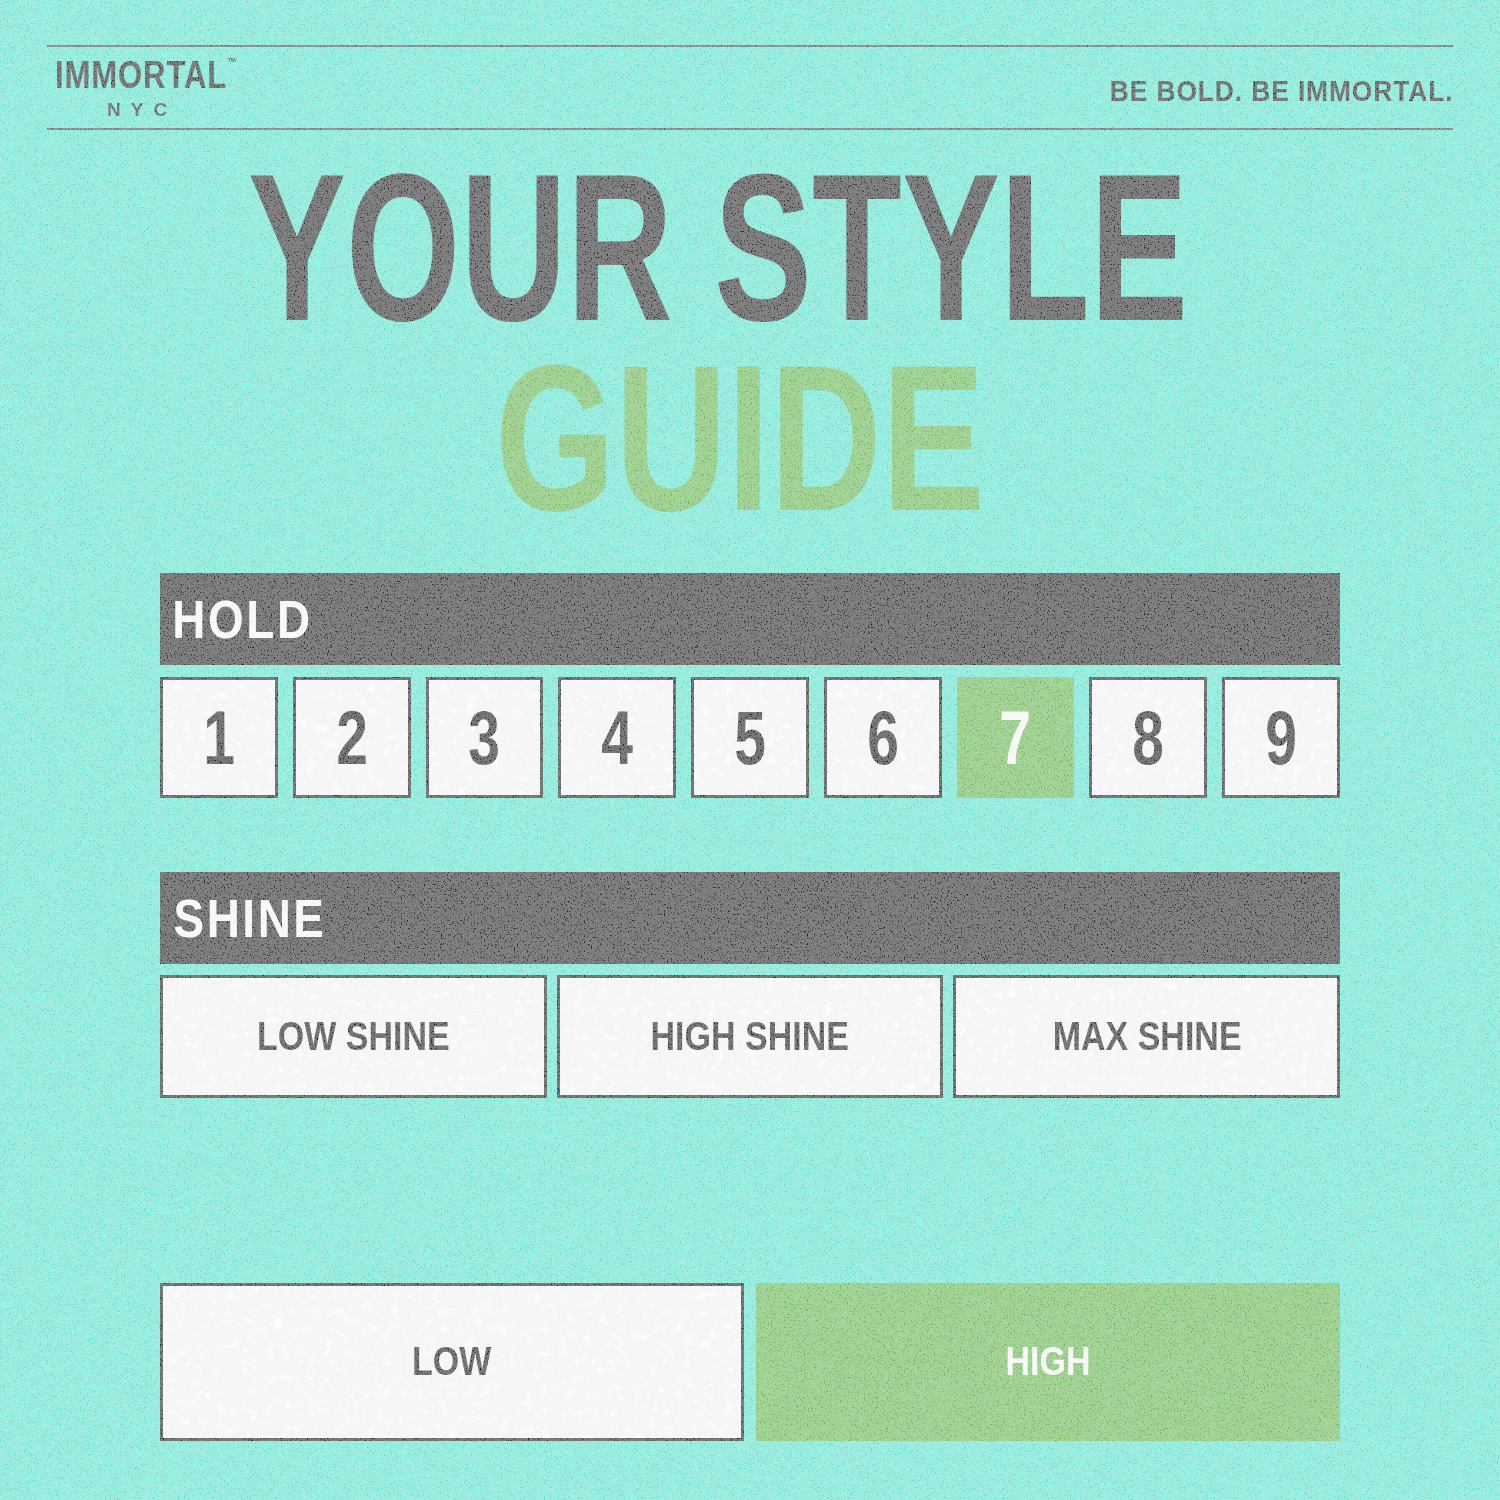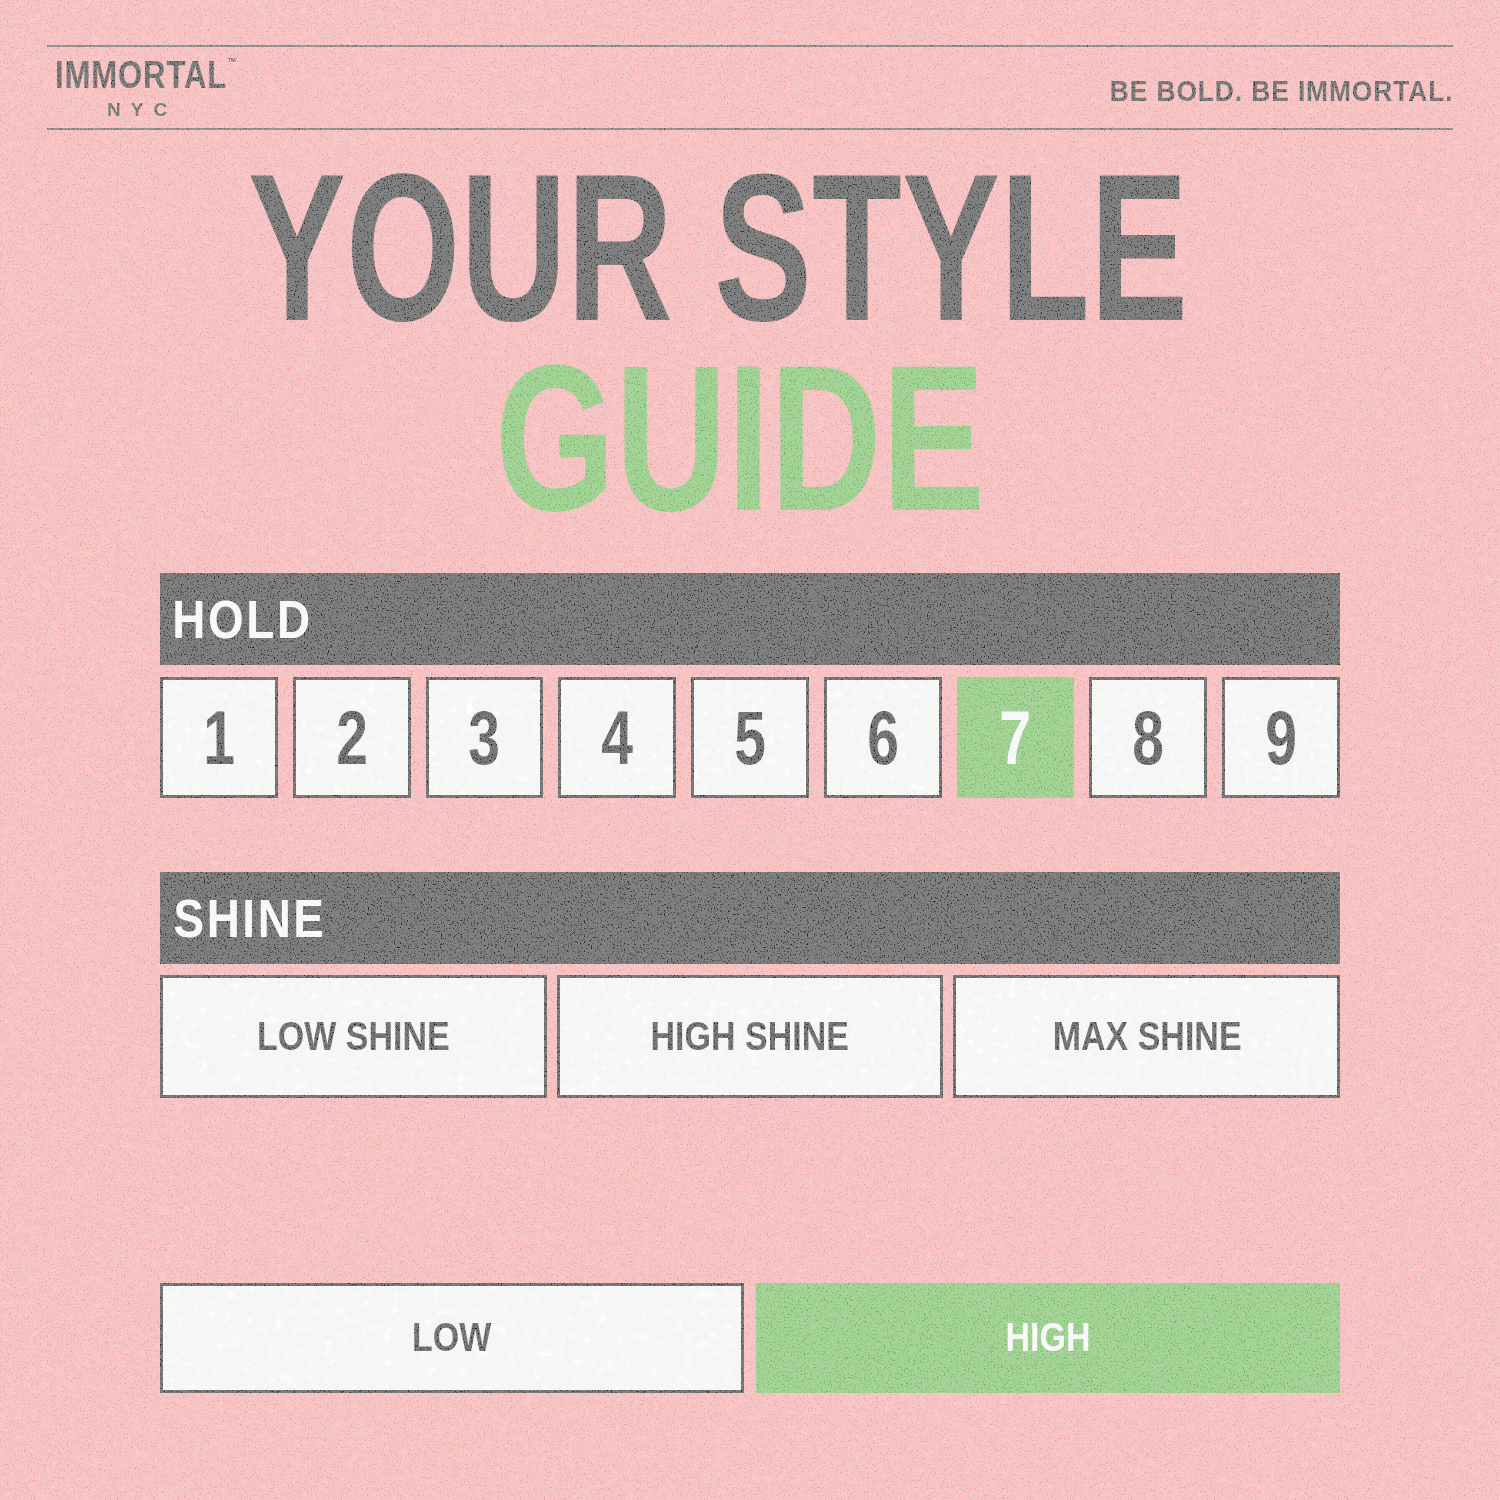--- a/index.html
+++ b/index.html
@@ -4,21 +4,21 @@
 <style>
   html, body { margin: 0; padding: 0; }
   body {
     width: 1500px; height: 1500px;
     font-family: "Liberation Sans", "DejaVu Sans", sans-serif;
     background: #e9e9e6;
   }
   .poster {
     position: relative;
     width: 1500px; height: 1500px;
-    background: #fca5a5;
+    background: #5eead4;
     overflow: hidden;
   }
   
   .noise {
     position: absolute; left: 0; top: 0; z-index: 50;
     pointer-events: none;
   }
   
   .rule {
     position: absolute; left: 47px; width: 1406px; height: 2px;
@@ -62,21 +62,21 @@
     color: #ffffff; font-size: 54px; font-weight: 700; letter-spacing: 3px;
     display: inline-block; transform: scaleX(0.85);
   }
   
   .row {
     position: absolute; left: 160px; width: 1180px;
     display: flex;
   }
   .row-hold   { top: 677px; height: 121px; gap: 15px; }
   .row-shine  { top: 975px; height: 123px; gap: 10px; }
-  .row-volume { top: 1283px; height: 110px; gap: 12px; }
+  .row-volume { top: 1283px; height: 158px; gap: 12px; }
   .cell {
     flex: 1 1 0;
     background: #fcfcfb;
     border: 3px solid #222222;
     display: flex; align-items: center; justify-content: center;
     color: #1d1d1d; text-align: center;
   }
   .cell.selected {
     background: #6abd55;
     border-color: #6abd55;

